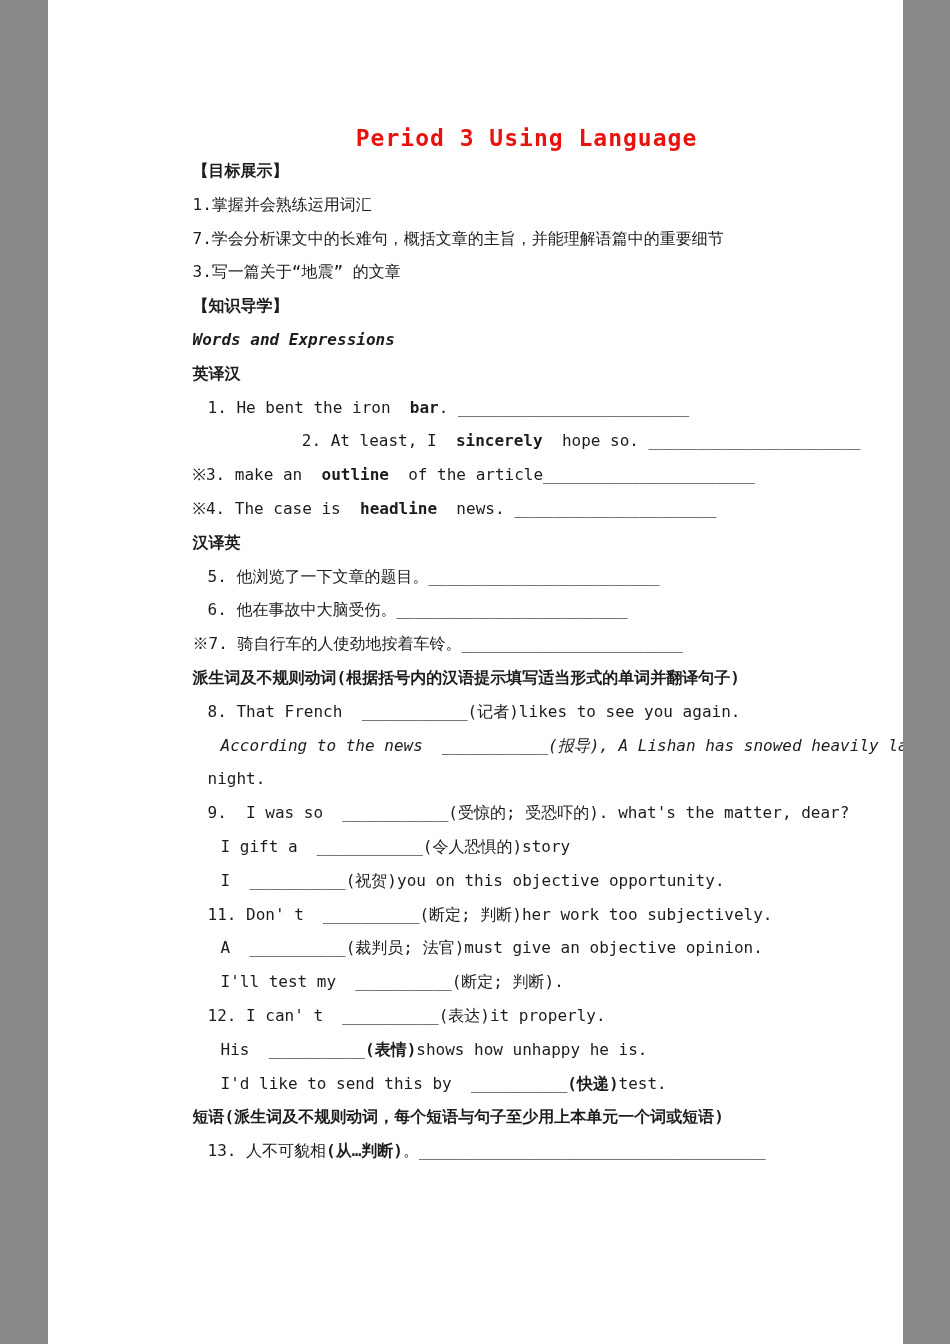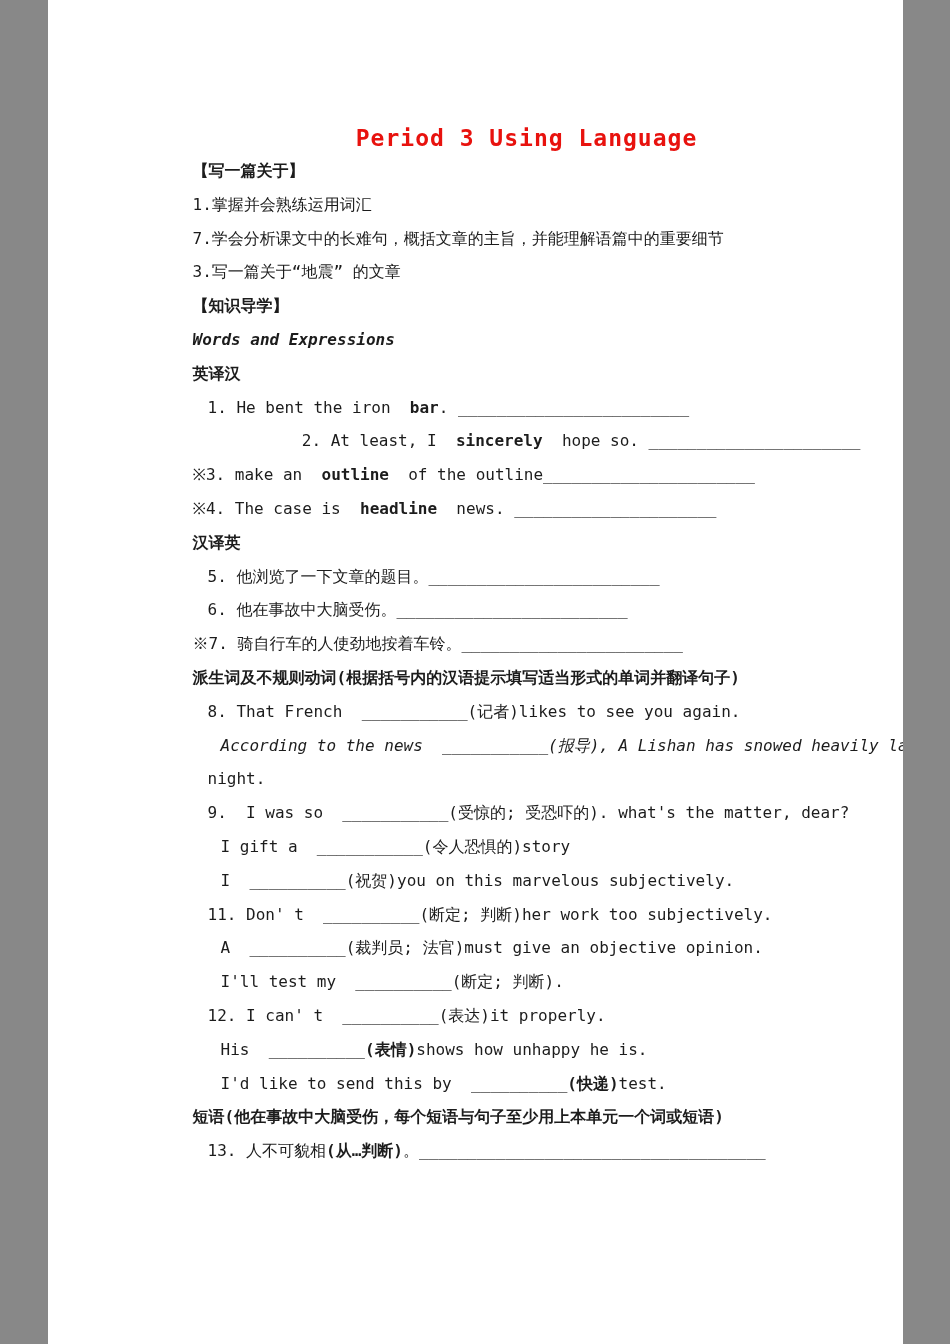--- a/index.html
+++ b/index.html
@@ -35,45 +35,45 @@
   .bold{font-weight:bold;}
   .blank{letter-spacing:0;}
 </style>
 </head>
 <body>
 
 <div id="page" style="background: rgb(255, 255, 255); color: rgb(28, 28, 28);">
   <div id="content">
     <div id="doc-title" style="color: rgb(232, 18, 14);">Period 3 Using Language</div>
     <div id="lines">
-        <div class="line bold" style="padding-left: 0px;"><span class="">【写一篇关于】</span></div>
+        <div class="line bold" style="padding-left: 0px;"><span class="">【目标展示】</span></div>
         <div class="line" style="padding-left: 0px;"><span class="">1.掌握并会熟练运用词汇</span></div>
         <div class="line" style="padding-left: 0px;"><span class="">7.学会分析课文中的长难句，概括文章的主旨，并能理解语篇中的重要细节</span></div>
         <div class="line" style="padding-left: 0px;"><span class="">3.写一篇关于“地震” 的文章</span></div>
         <div class="line bold" style="padding-left: 0px;"><span class="">【知识导学】</span></div>
         <div class="line bold" style="padding-left: 0px; font-style: italic;"><span class="">Words and Expressions</span></div>
         <div class="line bold" style="padding-left: 0px;"><span class="">英译汉</span></div>
         <div class="line" style="padding-left: 15px;"><span class="">1. He bent the iron  </span><span class="bold ">bar</span><span class="">. </span><span class="blank">________________________</span></div>
         <div class="line" style="padding-left: 15px; text-align: right;"><span class="">2. At least, I  </span><span class="bold ">sincerely</span><span class="">  hope so. </span><span class="blank">______________________</span></div>
-        <div class="line" style="padding-left: 0px;"><span class="">※3. make an  </span><span class="bold ">outline</span><span class="">  of the outline</span><span class="blank">______________________</span></div>
+        <div class="line" style="padding-left: 0px;"><span class="">※3. make an  </span><span class="bold ">outline</span><span class="">  of the article</span><span class="blank">______________________</span></div>
         <div class="line" style="padding-left: 0px;"><span class="">※4. The case is  </span><span class="bold ">headline</span><span class="">  news. </span><span class="blank">_____________________</span></div>
         <div class="line bold" style="padding-left: 0px;"><span class="">汉译英</span></div>
         <div class="line" style="padding-left: 15px;"><span class="">5. 他浏览了一下文章的题目。</span><span class="blank">________________________</span></div>
         <div class="line" style="padding-left: 15px;"><span class="">6. 他在事故中大脑受伤。</span><span class="blank">________________________</span></div>
         <div class="line" style="padding-left: 0px;"><span class="">※7. 骑自行车的人使劲地按着车铃。</span><span class="blank">_______________________</span></div>
         <div class="line bold" style="padding-left: 0px;"><span class="">派生词及不规则动词(根据括号内的汉语提示填写适当形式的单词并翻译句子)</span></div>
         <div class="line" style="padding-left: 15px;"><span class="">8. That French  </span><span class="blank">___________</span><span class="">(记者)likes to see you again.</span></div>
         <div class="line" style="padding-left: 28px; font-style: italic;"><span class="">According to the news  </span><span class="blank">___________</span><span class="">(报导), A Lishan has snowed heavily last</span></div>
         <div class="line" style="padding-left: 15px;"><span class="">night.</span></div>
         <div class="line" style="padding-left: 15px;"><span class="">9.  I was so  </span><span class="blank">___________</span><span class="">(受惊的; 受恐吓的). what's the matter, dear?</span></div>
         <div class="line" style="padding-left: 28px;"><span class="">I gift a  </span><span class="blank">___________</span><span class="">(令人恐惧的)story</span></div>
-        <div class="line" style="padding-left: 28px;"><span class="">I  </span><span class="blank">__________</span><span class="">(祝贺)you on this marvelous subjectively.</span></div>
+        <div class="line" style="padding-left: 28px;"><span class="">I  </span><span class="blank">__________</span><span class="">(祝贺)you on this objective opportunity.</span></div>
         <div class="line" style="padding-left: 15px;"><span class="">11. Don' t  </span><span class="blank">__________</span><span class="">(断定; 判断)her work too subjectively.</span></div>
         <div class="line" style="padding-left: 28px;"><span class="">A  </span><span class="blank">__________</span><span class="">(裁判员; 法官)must give an objective opinion.</span></div>
         <div class="line" style="padding-left: 28px;"><span class="">I'll test my  </span><span class="blank">__________</span><span class="">(断定; 判断).</span></div>
         <div class="line" style="padding-left: 15px;"><span class="">12. I can' t  </span><span class="blank">__________</span><span class="">(表达)it properly.</span></div>
         <div class="line" style="padding-left: 28px;"><span class="">His  </span><span class="blank">__________</span><span class="bold ">(表情)</span><span class="">shows how unhappy he is.</span></div>
         <div class="line" style="padding-left: 28px;"><span class="">I'd like to send this by  </span><span class="blank">__________</span><span class="bold ">(快递)</span><span class="">test.</span></div>
-        <div class="line bold" style="padding-left: 0px;"><span class="">短语(他在事故中大脑受伤，每个短语与句子至少用上本单元一个词或短语)</span></div>
+        <div class="line bold" style="padding-left: 0px;"><span class="">短语(派生词及不规则动词，每个短语与句子至少用上本单元一个词或短语)</span></div>
         <div class="line" style="padding-left: 15px;"><span class="">13. 人不可貌相</span><span class="bold ">(从…判断)</span><span class="">。</span><span class="blank">____________________________________</span></div>
       </div>
   </div>
 </div>
 
 </body></html>

